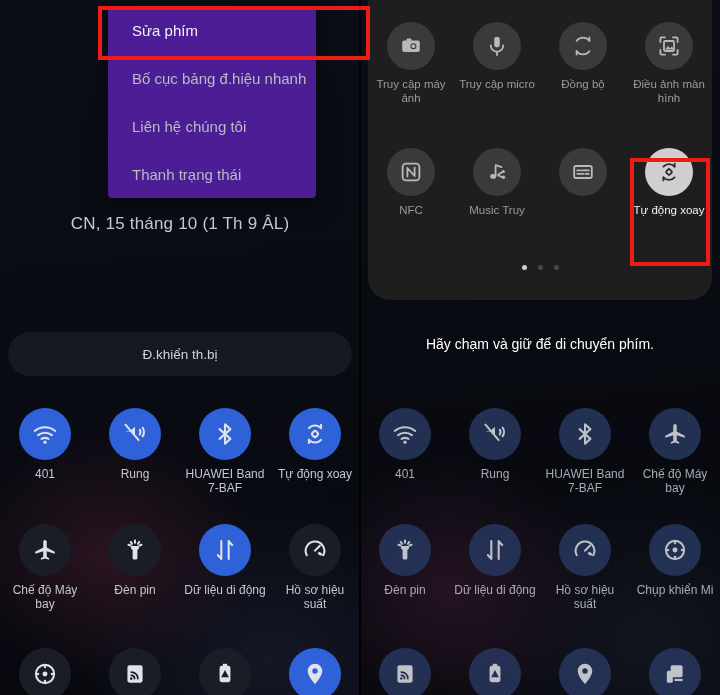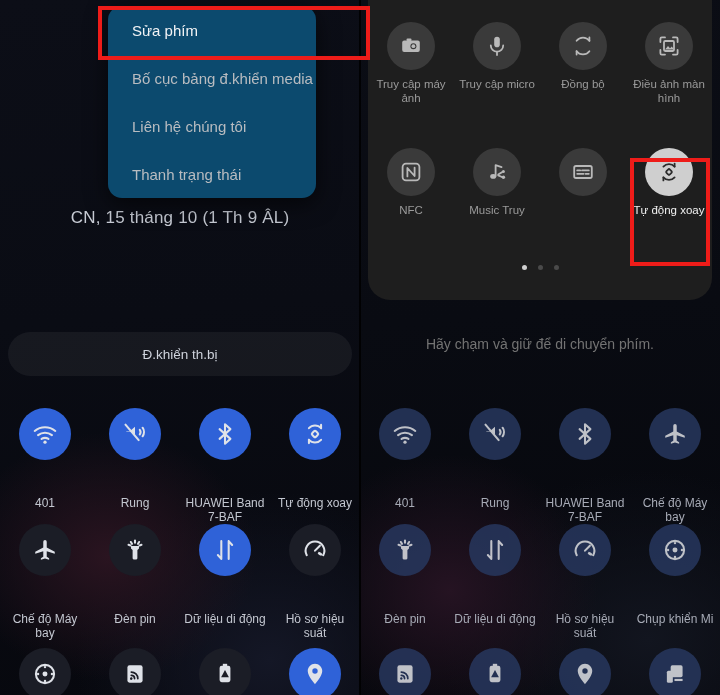--- a/index.html
+++ b/index.html
@@ -24,33 +24,33 @@
   .half.right .bg{
     background:
       radial-gradient(ellipse 240px 220px at 25% 85%, #251322 0%, rgba(37,19,34,0) 62%),
       radial-gradient(ellipse 320px 260px at 80% 92%, #12151f 0%, rgba(18,21,31,0) 65%),
       linear-gradient(175deg,#0b0d15 0%,#090b12 45%,#06070c 100%);
   }
   .seam{position:absolute;left:359px;top:0;width:2px;height:695px;background:#000;opacity:.85;z-index:40;}
 
   
   .datetext{
-    position:absolute;left:0;width:360px;top:208px;text-align:center;
+    position:absolute;left:0;width:360px;top:214px;text-align:center;
     font-size:17px;color:#c7cbd4;letter-spacing:.2px;
   }
   .pills{position:absolute;left:8px;top:332px;width:344px;display:flex;gap:0;}
   .pill{
     flex:1;height:44px;border-radius:22px;background:rgba(255,255,255,.055);
     display:flex;align-items:center;justify-content:center;
     font-size:13.5px;color:#cfd3dc;
   }
 
   
   .qgrid{position:absolute;left:0;width:360px;display:flex;}
-  .qcell{flex:1;display:flex;flex-direction:column;align-items:center;gap:29px;}
+  .qcell{flex:1;display:flex;flex-direction:column;align-items:center;}
   .qicon{
     width:52px;height:52px;border-radius:50%;
     display:flex;align-items:center;justify-content:center;
     background:#1b1d26;
   }
   .qicon.on{background:#2f62d8;}
   .qicon.off{background:#1b1d26;}
   .qlabel{
     margin-top:7px;font-size:12px;line-height:14px;color:#c3c7d0;
     text-align:center;width:84px;
@@ -62,21 +62,21 @@
   
   .qgrid.clip .qicon{width:52px;height:52px;}
 
   svg{display:block;}
   .gi{fill:none;stroke:#dfe2e8;stroke-width:1.9;stroke-linecap:round;stroke-linejoin:round;}
   .gf{fill:#dfe2e8;}
 
   
   .menu{
     position:absolute;left:108px;top:6px;width:208px;
-    background:#0c4a6e;border-radius:14px;overflow:hidden;z-index:30;
+    background:#4c1d95;border-radius:4px;overflow:hidden;z-index:30;
     box-shadow:0 6px 22px rgba(0,0,0,.6);
   }
   .menu .mitem{
     height:48px;display:flex;align-items:center;padding-left:24px;
     font-size:15px;color:#b9bcc0;
   }
   .menu .mitem.first{color:#f2f3f5;}
 
   
   .keypanel{
@@ -98,21 +98,21 @@
   .kcell.sel .kicon{background:#cfcfcf;}
   .kcell.sel .ki{stroke:#2b2b2b;}
   .kcell.sel .klabel{color:#f0f0f0;}
 
   .dots{position:absolute;left:0;width:344px;display:flex;justify-content:center;gap:11px;}
   .dot{width:5px;height:5px;border-radius:50%;background:#4a4a4a;}
   .dot.active{background:#cfcfcf;}
 
   .hinttext{
     position:absolute;left:0;width:360px;top:336px;text-align:center;
-    font-size:14px;color:#737373;
+    font-size:14px;color:#ffffff;
   }
 
   
   .redbox{position:absolute;border:4px solid #ee1c19;box-sizing:border-box;z-index:60;pointer-events:none;}
   #redbox-sua-phim{left:98px;top:6px;width:272px;height:54px;}
   #redbox-tu-dong-xoay{left:630px;top:158px;width:80px;height:108px;}
 </style>
 </head>
 <body>
 
@@ -253,21 +253,21 @@
               <path class="gf" d="M12 2.6c-3.7 0-6.7 3-6.7 6.7 0 4.9 6.7 12.1 6.7 12.1s6.7-7.2 6.7-12.1c0-3.7-3-6.7-6.7-6.7z"></path>
               <circle cx="12" cy="9.3" r="2.5" fill="#2f62d8"></circle>
             </svg>
         </div>
         <div class="qlabel"></div>
       </div>
     </div>
 
     <div class="menu">
       <div class="mitem first">Sửa phím</div>
-      <div class="mitem">Bố cục bảng đ.khiển media</div>
+      <div class="mitem">Bố cục bảng đ.hiệu nhanh</div>
       <div class="mitem">Liên hệ chúng tôi</div>
       <div class="mitem">Thanh trạng thái</div>
     </div>
   </div>
 
   <div class="half right">
     <div class="bg"></div>
 
     <div class="hinttext">Hãy chạm và giữ để di chuyển phím.</div>
 

